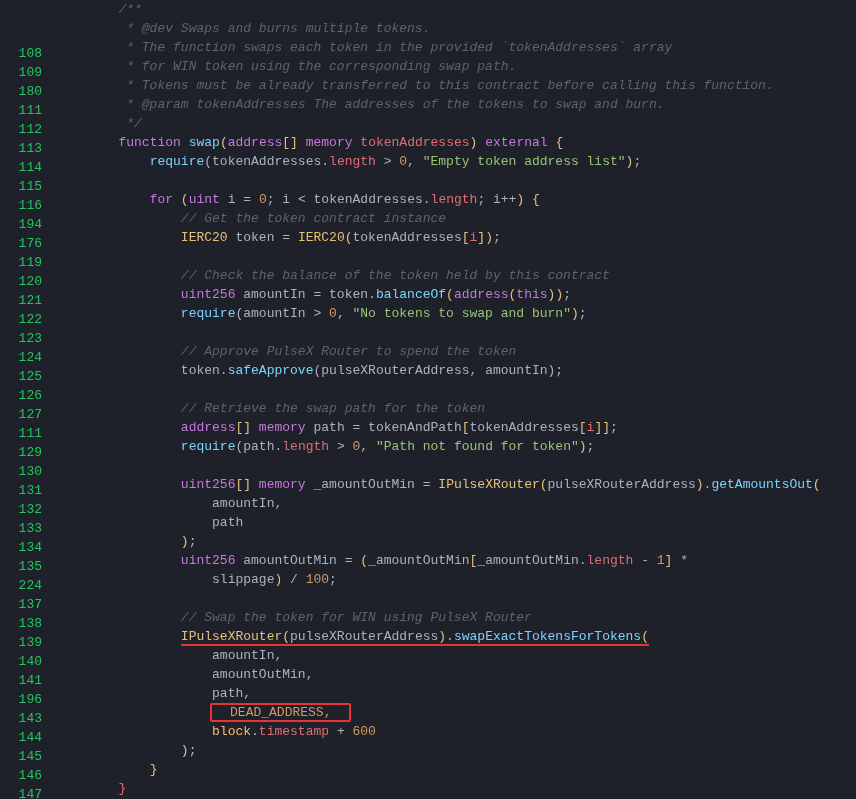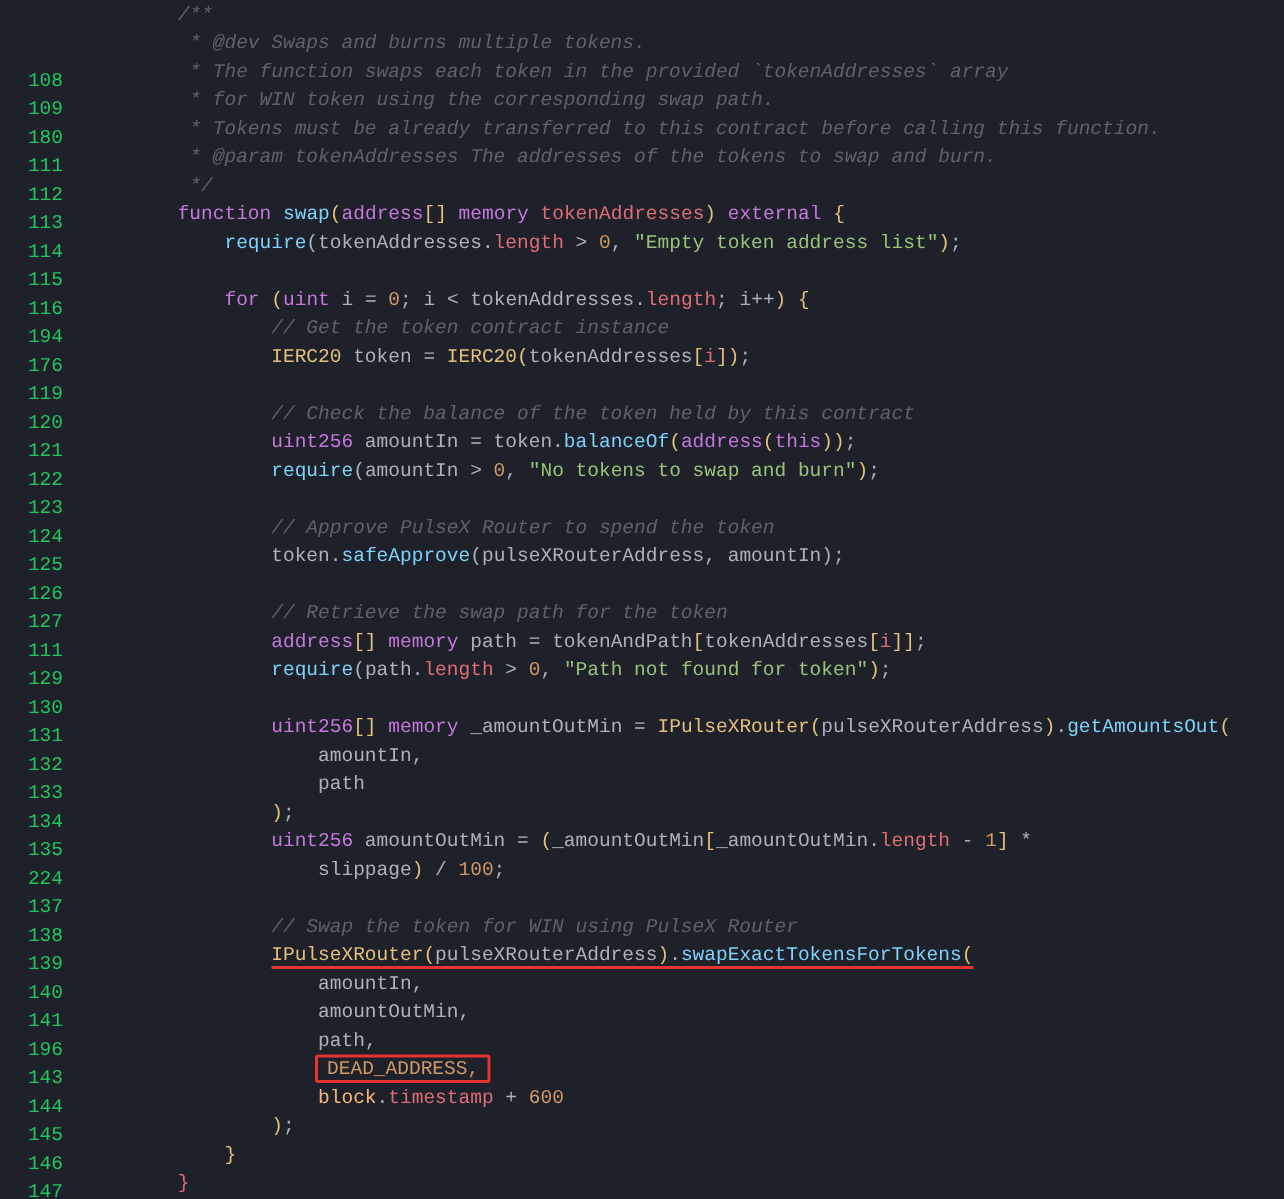--- a/index.html
+++ b/index.html
@@ -48,21 +48,21 @@
   .t-yellow  { color: #e5c07b; }
   .t-blue    { color: #fdba74; }
   .t-red     { color: #e06c75; }
   .underline-red {
     border-bottom: 2px solid #e83333;
     padding-bottom: 0;
   }
   .box-red {
     border: 2px solid #e83333;
     border-radius: 2px;
-    padding: 0 6px;
+    padding: 0 18px;
     margin-left: -2px;
   }
 </style>
 </head>
 <body>
 
 <div class="gutter" id="gutter">
     <div class="gutter-line">108</div>
     <div class="gutter-line">109</div>
     <div class="gutter-line">180</div>

